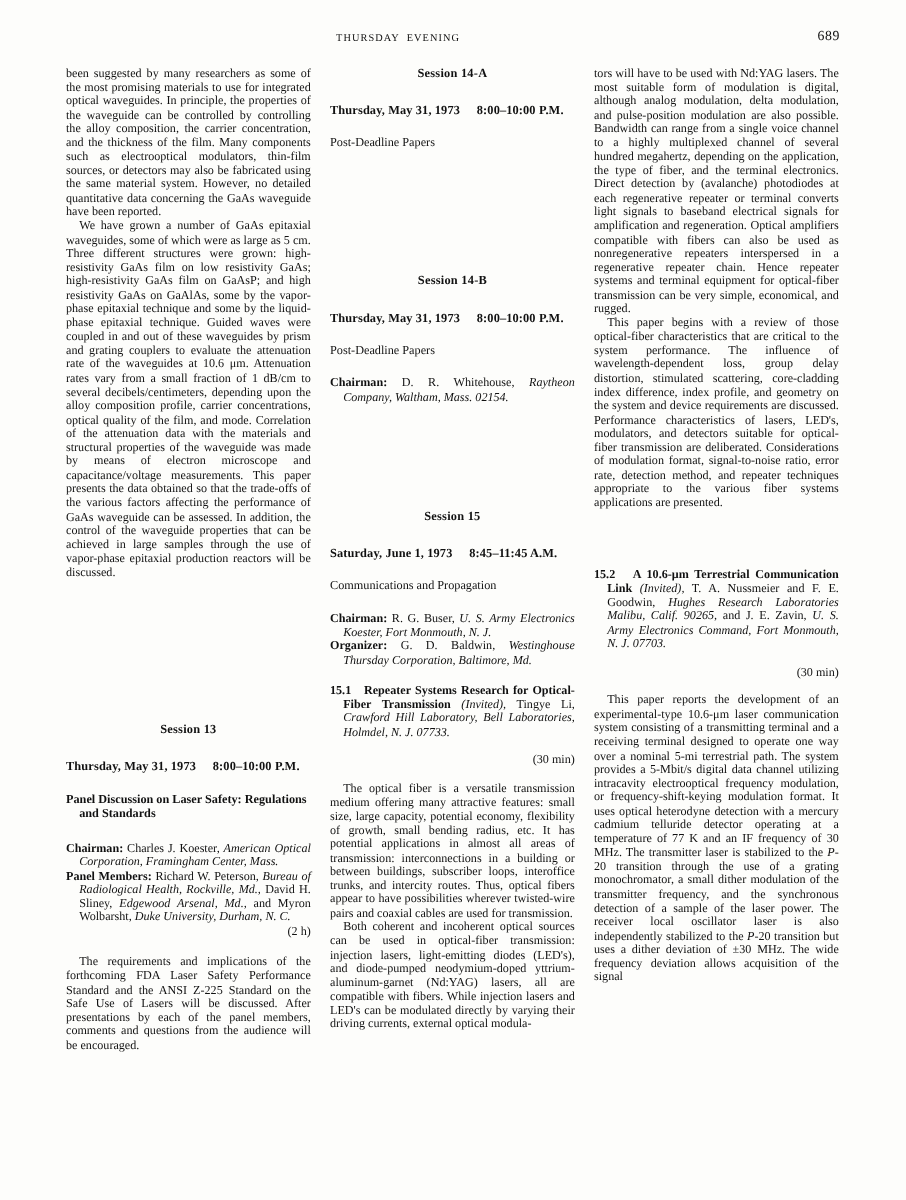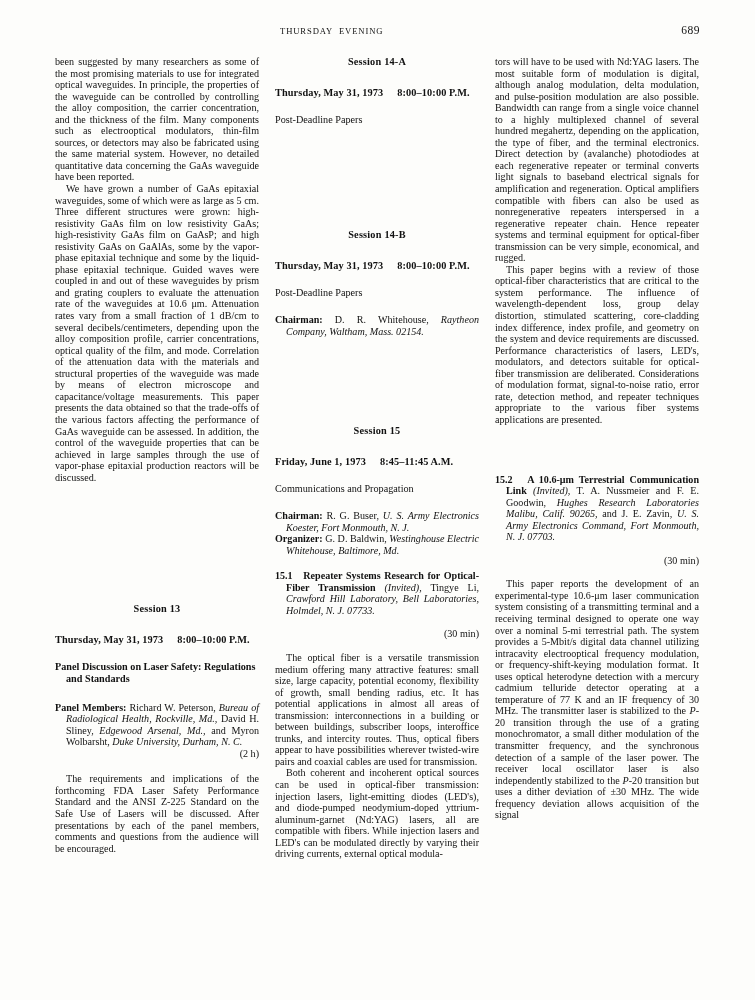--- a/index.html
+++ b/index.html
@@ -169,20 +169,21 @@
       <p class="body indent">We have grown a number of GaAs epitaxial waveguides, some of which were as large as 5 cm. Three different structures were grown: high-resistivity GaAs film on low resistivity GaAs; high-resistivity GaAs film on GaAsP; and high resistivity GaAs on GaAlAs, some by the vapor-phase epitaxial technique and some by the liquid-phase epitaxial technique. Guided waves were coupled in and out of these waveguides by prism and grating couplers to evaluate the attenuation rate of the waveguides at 10.6 μm. Attenuation rates vary from a small fraction of 1 dB/cm to several decibels/centimeters, depending upon the alloy composition profile, carrier concentrations, optical quality of the film, and mode. Correlation of the attenuation data with the materials and structural properties of the waveguide was made by means of electron microscope and capacitance/voltage measurements. This paper presents the data obtained so that the trade-offs of the various factors affecting the performance of GaAs waveguide can be assessed. In addition, the control of the waveguide properties that can be achieved in large samples through the use of vapor-phase epitaxial production reactors will be discussed.</p>
 
       <div class="sp-120"></div>
 
       <p class="session-title">Session 13</p>
       <div class="sp-20"></div>
       <p class="session-datetime"><span>Thursday, May 31, 1973</span><span class="gap"></span><span>8:00–10:00 P.M.</span></p>
       <div class="sp-16"></div>
       <p class="panel-heading">Panel Discussion on Laser Safety: Regulations and Standards</p>
       <div class="sp-16"></div>
+      <p class="person-line"><span class="role">Chairman:</span> <span>Charles J. Koester,</span> <span class="aff">American Optical Corporation, Framingham Center, Mass.</span></p>
       <p class="person-line"><span class="role">Panel Members:</span> <span>Richard W. Peterson,</span> <span class="aff">Bureau of Radiological Health, Rockville, Md.,</span> <span>David H. Sliney,</span> <span class="aff">Edgewood Arsenal, Md.,</span> <span>and Myron Wolbarsht,</span> <span class="aff">Duke University, Durham, N. C.</span></p>
       <p class="duration">(2 h)</p>
       <div class="sp-14"></div>
       <p class="body indent">The requirements and implications of the forthcoming FDA Laser Safety Performance Standard and the ANSI Z-225 Standard on the Safe Use of Lasers will be discussed. After presentations by each of the panel members, comments and questions from the audience will be encouraged.</p>
     </div>
 
     <div class="col">
 
       <p class="session-title">Session 14-A</p>
       <div class="sp-20"></div>
@@ -198,26 +199,26 @@
       <p class="session-datetime"><span>Thursday, May 31, 1973</span><span class="gap"></span><span>8:00–10:00 P.M.</span></p>
       <div class="sp-16"></div>
       <p class="session-subject">Post-Deadline Papers</p>
       <div class="sp-16"></div>
       <p class="person-line"><span class="role">Chairman:</span> <span>D. R. Whitehouse,</span> <span class="aff">Raytheon Company, Waltham, Mass. 02154.</span></p>
 
       <div class="sp-88"></div>
 
       <p class="session-title">Session 15</p>
       <div class="sp-20"></div>
-      <p class="session-datetime"><span>Friday, June 1, 1973</span><span class="gap"></span><span>8:45–11:45 A.M.</span></p>
+      <p class="session-datetime"><span>Saturday, June 1, 1973</span><span class="gap"></span><span>8:45–11:45 A.M.</span></p>
       <div class="sp-16"></div>
       <p class="session-subject">Communications and Propagation</p>
       <div class="sp-16"></div>
       <p class="person-line"><span class="role">Chairman:</span> <span>R. G. Buser,</span> <span class="aff">U. S. Army Electronics Koester, Fort Monmouth, N. J.</span></p>
-      <p class="person-line"><span class="role">Organizer:</span> <span>G. D. Baldwin,</span> <span class="aff">Westinghouse Electric Whitehouse, Baltimore, Md.</span></p>
+      <p class="person-line"><span class="role">Organizer:</span> <span>G. D. Baldwin,</span> <span class="aff">Westinghouse Thursday Corporation, Baltimore, Md.</span></p>
 
       <div class="sp-14"></div>
 
       <p class="paper-entry"><span class="pnum">15.1</span>&nbsp;&nbsp; <span class="ptitle">Repeater Systems Research for Optical-Fiber Transmission</span> <span class="invited">(Invited),</span> <span>Tingye Li,</span> <span class="aff">Crawford Hill Laboratory, Bell Laboratories, Holmdel, N. J. 07733.</span></p>
 
       <div class="sp-12"></div>
       <p class="duration">(30 min)</p>
       <div class="sp-12"></div>
 
       <p class="body indent">The optical fiber is a versatile transmission medium offering many attractive features: small size, large capacity, potential economy, flexibility of growth, small bending radius, etc. It has potential applications in almost all areas of transmission: interconnections in a building or between buildings, subscriber loops, interoffice trunks, and intercity routes. Thus, optical fibers appear to have possibilities wherever twisted-wire pairs and coaxial cables are used for transmission.</p>

